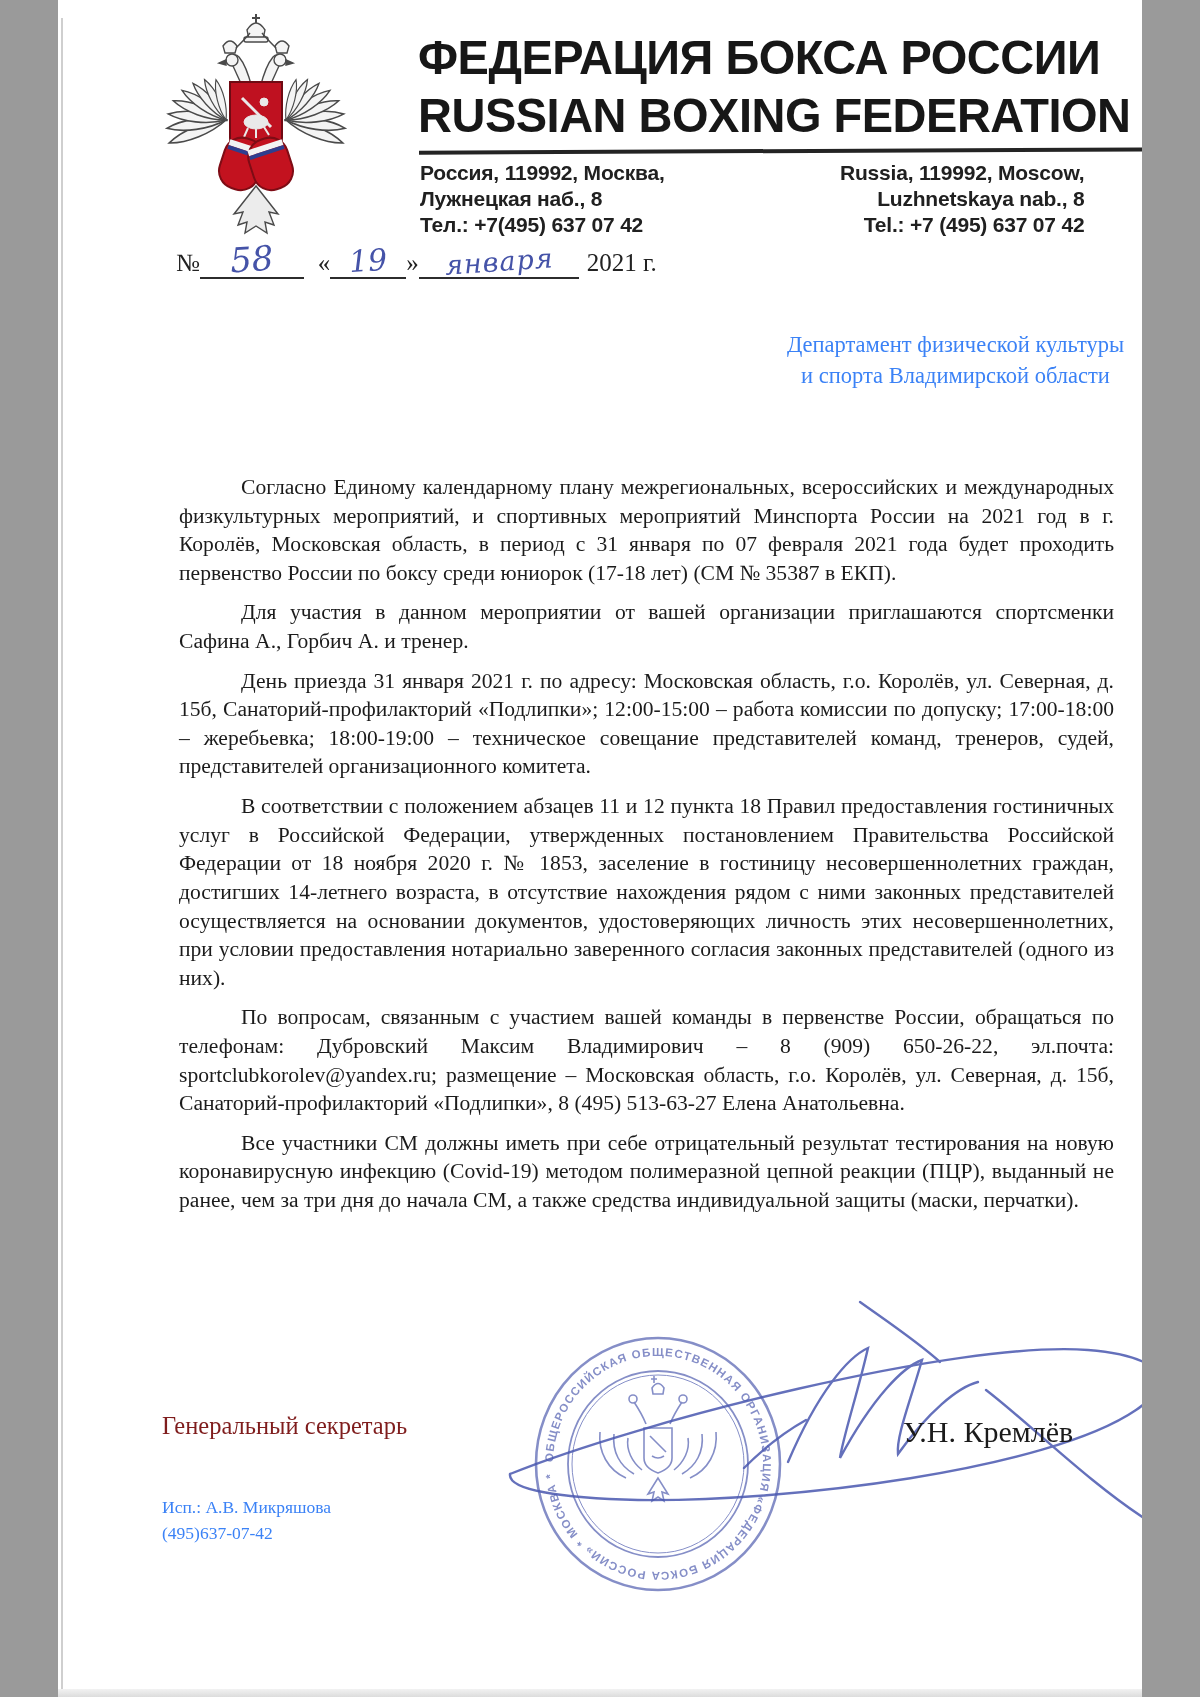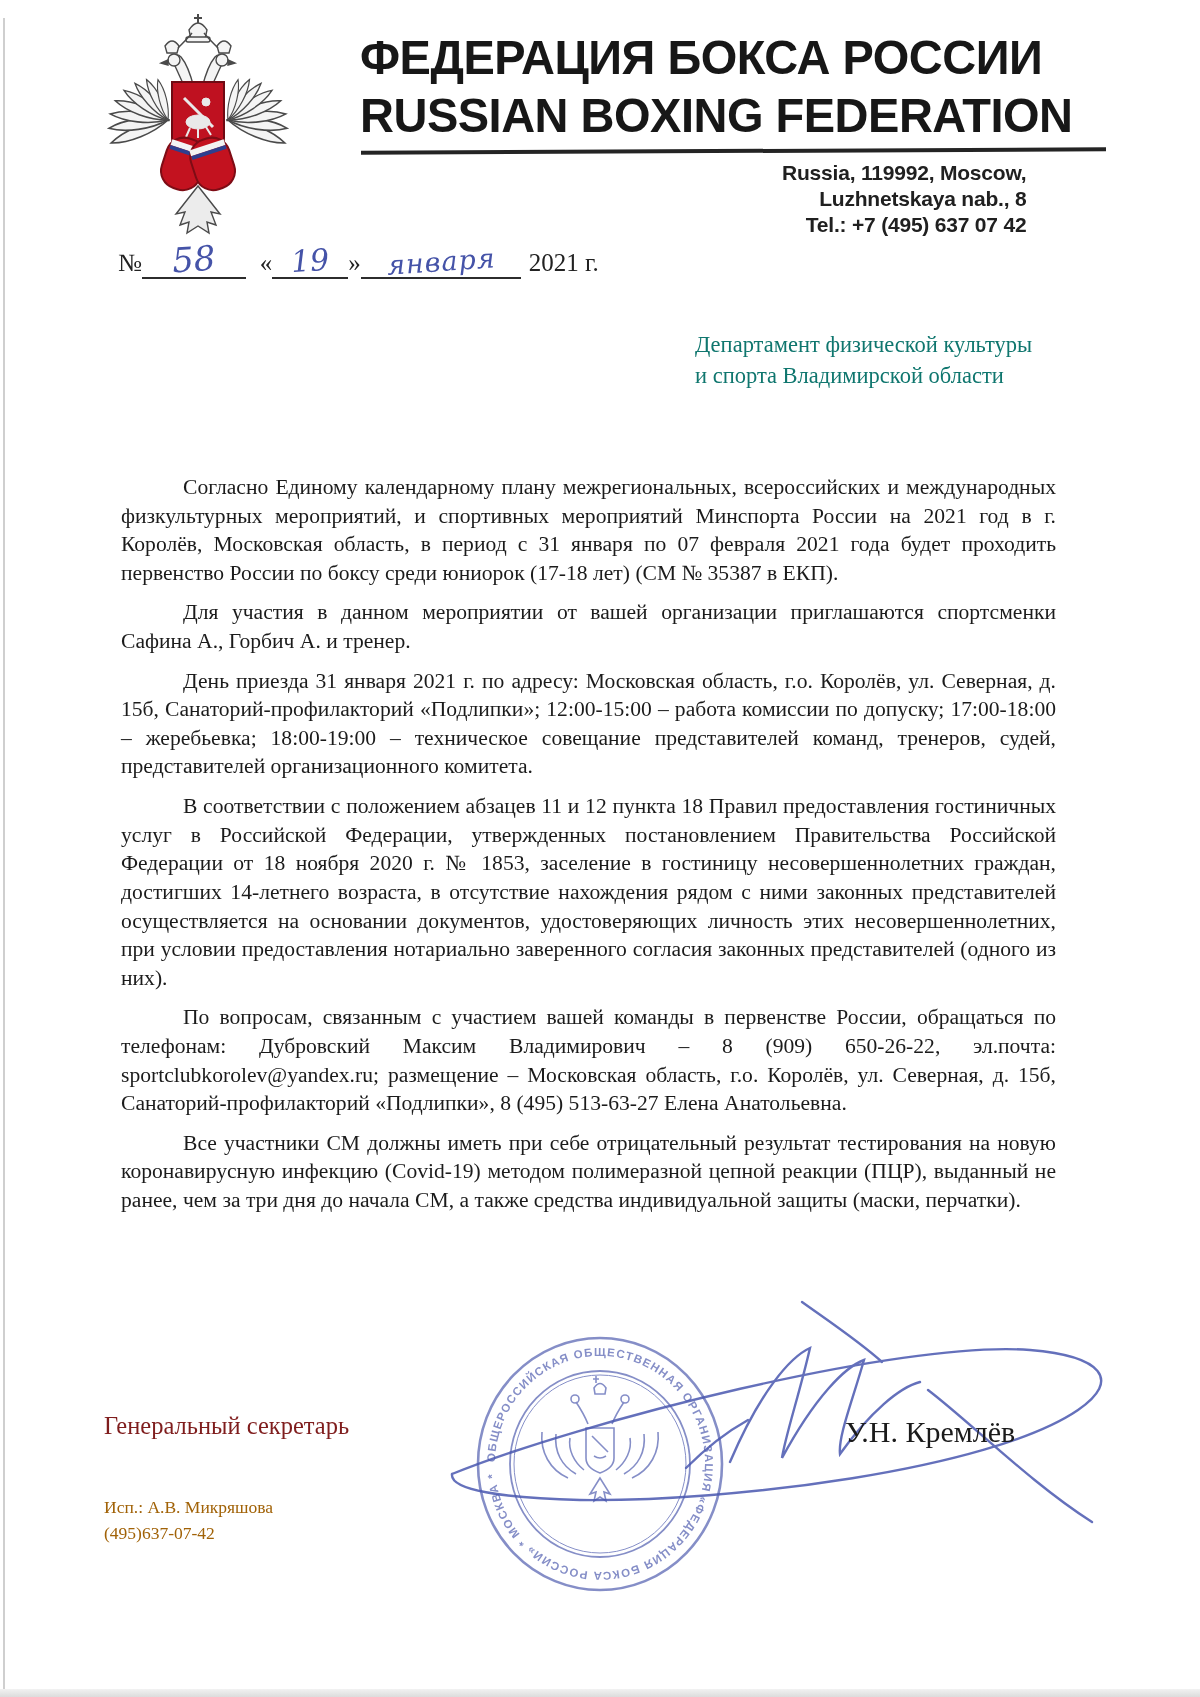--- a/index.html
+++ b/index.html
@@ -1,17 +1,17 @@
 <!DOCTYPE html>
 <html lang="ru"><head>
 <meta charset="utf-8">
 <style>
   html,body{margin:0;padding:0;background:#9a9a9a;}
   .page{
-    position:relative;width:1200px;height:1697px;background:#ffffff;
+    position:relative;width:1084px;height:1697px;background:#ffffff;
     margin:0 auto;overflow:hidden;color:#1c1c1c;
     font-family:"Liberation Serif", serif;
   }
   
   .scan-edge-left{position:absolute;left:3px;top:18px;width:2px;height:1679px;background:#a8a8a8;opacity:.55;}
   .scan-edge-bottom{position:absolute;left:0;top:1689px;width:1200px;height:8px;background:linear-gradient(#f2f2f2,#dcdcdc);}
 
   
   .logo{position:absolute;left:92px;top:10px;width:212px;height:225px;}
   .org-ru{
@@ -48,41 +48,41 @@
     display:inline-block;transform:rotate(-4deg);
   }
   .hand-num{font-size:34px;line-height:30px;}
   .hand-day{font-size:30px;line-height:28px;}
   .hand-month{font-size:27px;line-height:26px;letter-spacing:1px;}
   .ref-gap{width:14px;display:inline-block;}
   .year{padding-bottom:2px;padding-left:8px;}
 
   
   .addressee{
-    position:absolute;left:695px;top:330px;width:405px;
-    font-size:22.5px;line-height:1.36;color:#0f766e;
+    position:absolute;left:695px;top:330px;width:405px;text-align:center;
+    font-size:22.5px;line-height:1.36;color:#3b82f6;
   }
 
   
   .body-text{position:absolute;left:110px;top:462px;width:957px;}
   .body-text p{
     margin:11px;font-size:21.6px;line-height:1.325;text-align:justify;
     text-indent:62px;color:#1b1b1b;
   }
 
   
   .sig-title{position:absolute;left:104px;top:1412px;font-size:24.5px;color:#7f1d1d;}
   .sig-name{position:absolute;left:845px;top:1415px;font-size:30px;color:#1b1b1b;}
 
   .stamp-svg{position:absolute;left:468px;top:1328px;width:264px;height:272px;opacity:.92;}
   .sign-svg{position:absolute;left:430px;top:1262px;width:712px;height:302px;}
 
   
   .executor{
-    position:absolute;left:104px;top:1494px;font-size:17.5px;line-height:1.5;color:#a16207;
+    position:absolute;left:104px;top:1494px;font-size:17.5px;line-height:1.5;color:#3b82f6;
   }
 </style>
 </head>
 <body>
 
 <div class="page">
 
   <div class="scan-edge-left"></div>
   <div class="scan-edge-bottom"></div>
 
@@ -147,20 +147,25 @@
         <rect x="102" y="134" width="36" height="6" fill="#f3f3f3"></rect>
         <rect x="102" y="140" width="36" height="4" fill="#2e3f8f"></rect>
       </g>
     </g>
   </svg>
 
   <div class="org-ru">ФЕДЕРАЦИЯ БОКСА РОССИИ</div>
   <div class="org-en">RUSSIAN BOXING FEDERATION</div>
   <div class="divider"></div>
 
+  <div class="addr addr-ru">
+    <div>Россия, 119992, Москва,</div>
+    <div>Лужнецкая наб., 8</div>
+    <div>Тел.: +7(495) 637 07 42</div>
+  </div>
   <div class="addr addr-en">
     <div>Russia, 119992, Moscow,</div>
     <div>Luzhnetskaya nab., 8</div>
     <div>Tel.: +7 (495) 637 07 42</div>
   </div>
 
   <div class="ref-line">
     <span class="lbl">№</span>
     <span class="blank blank-num"><span class="hand hand-num">58</span></span>
     <span class="ref-gap"></span>

